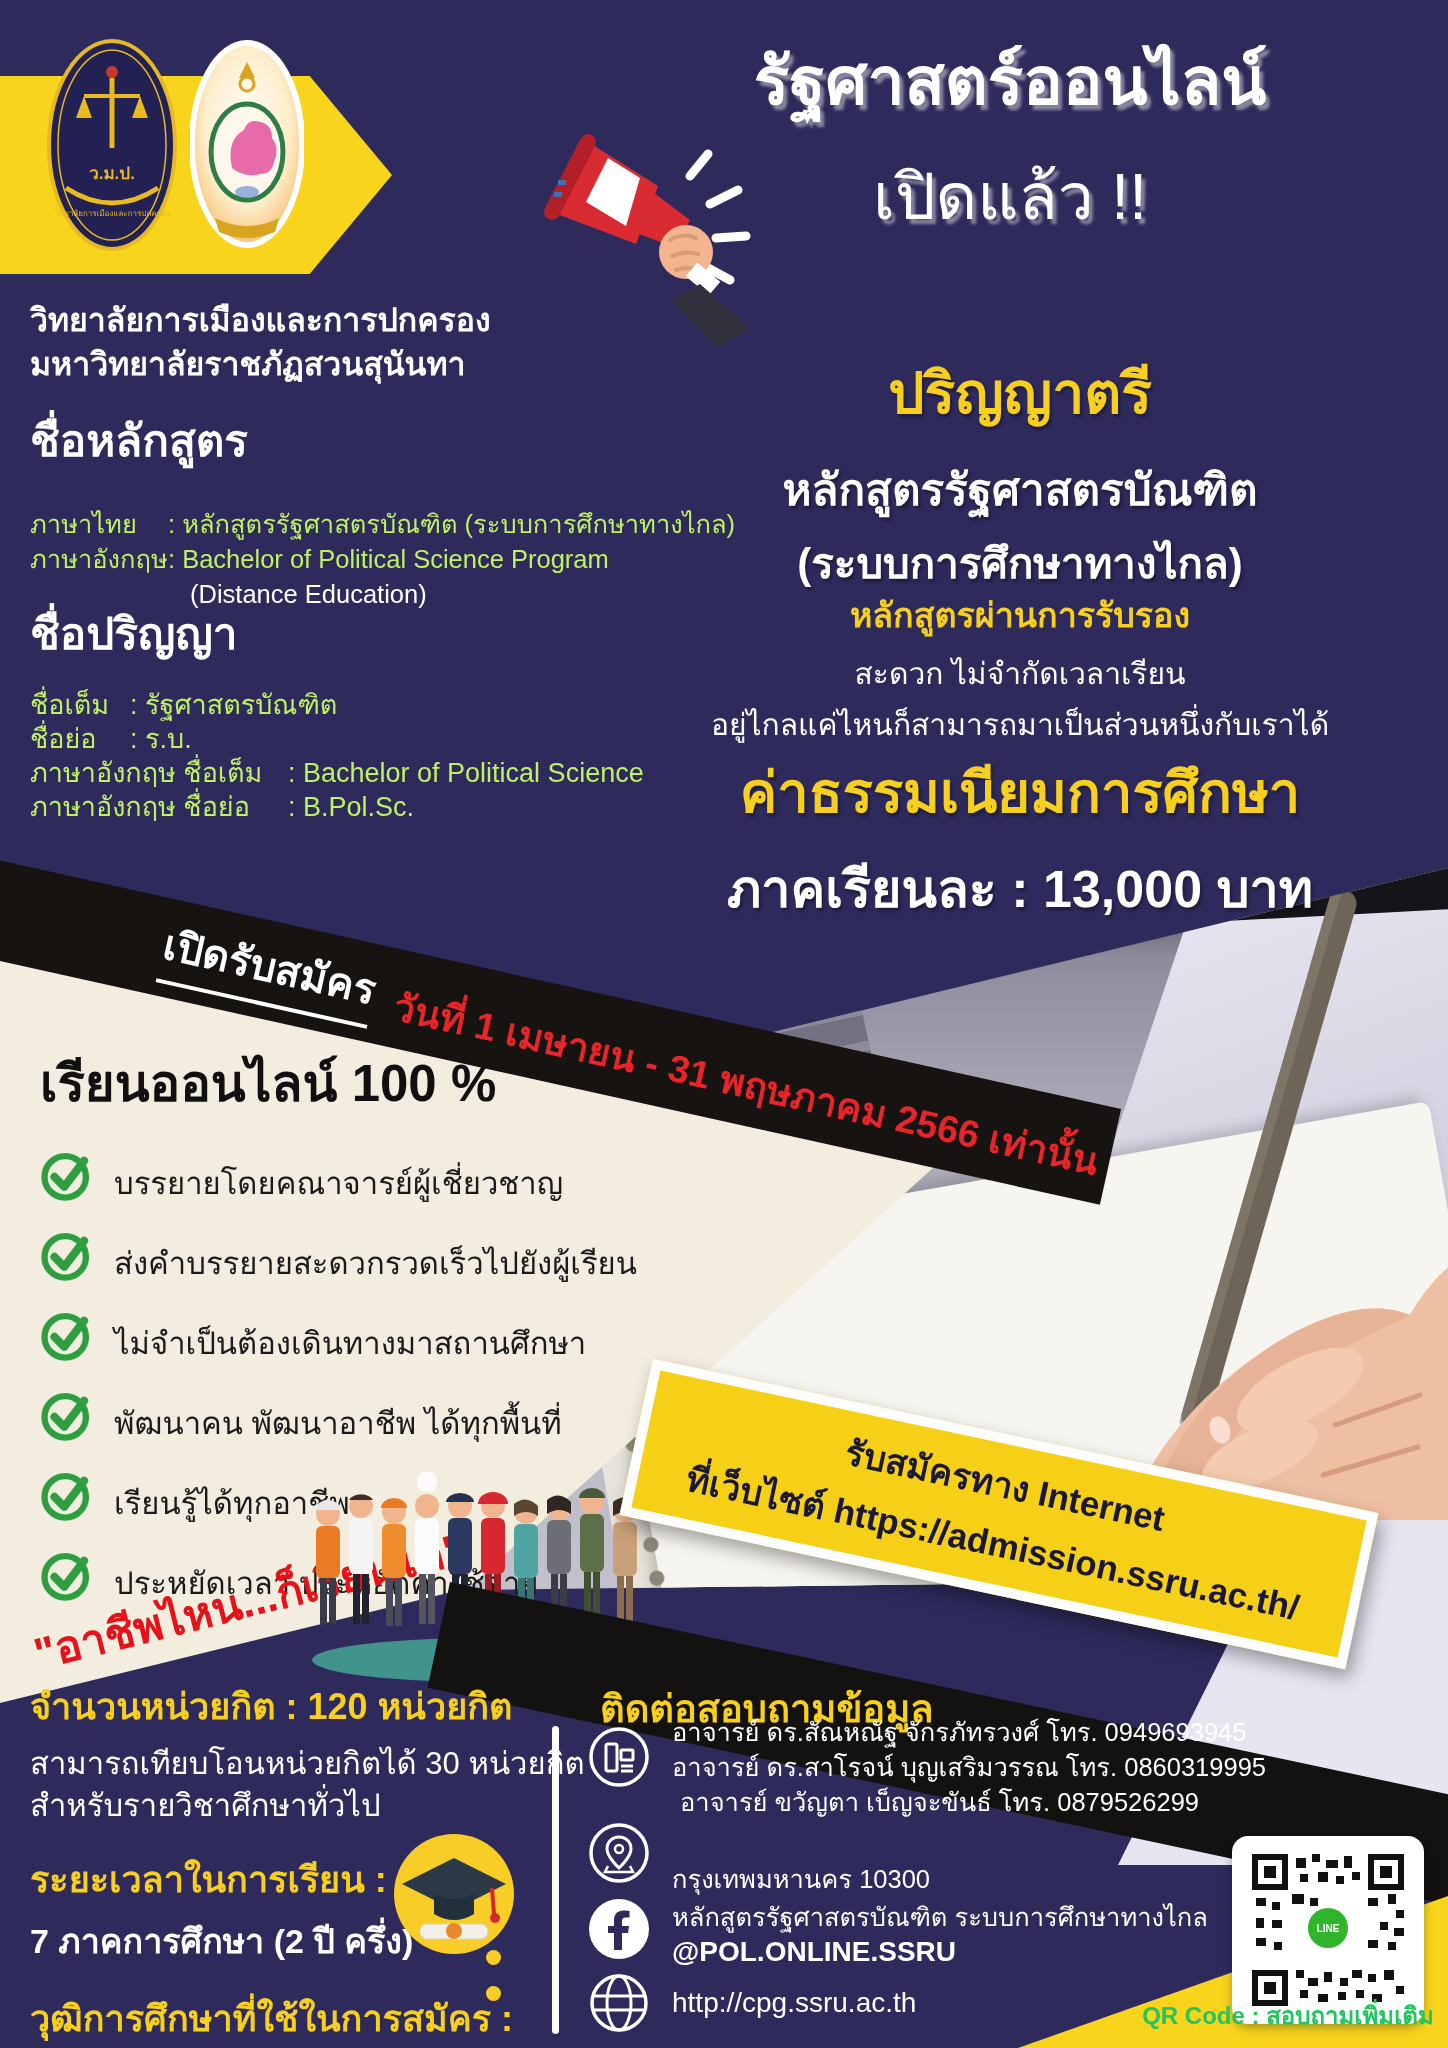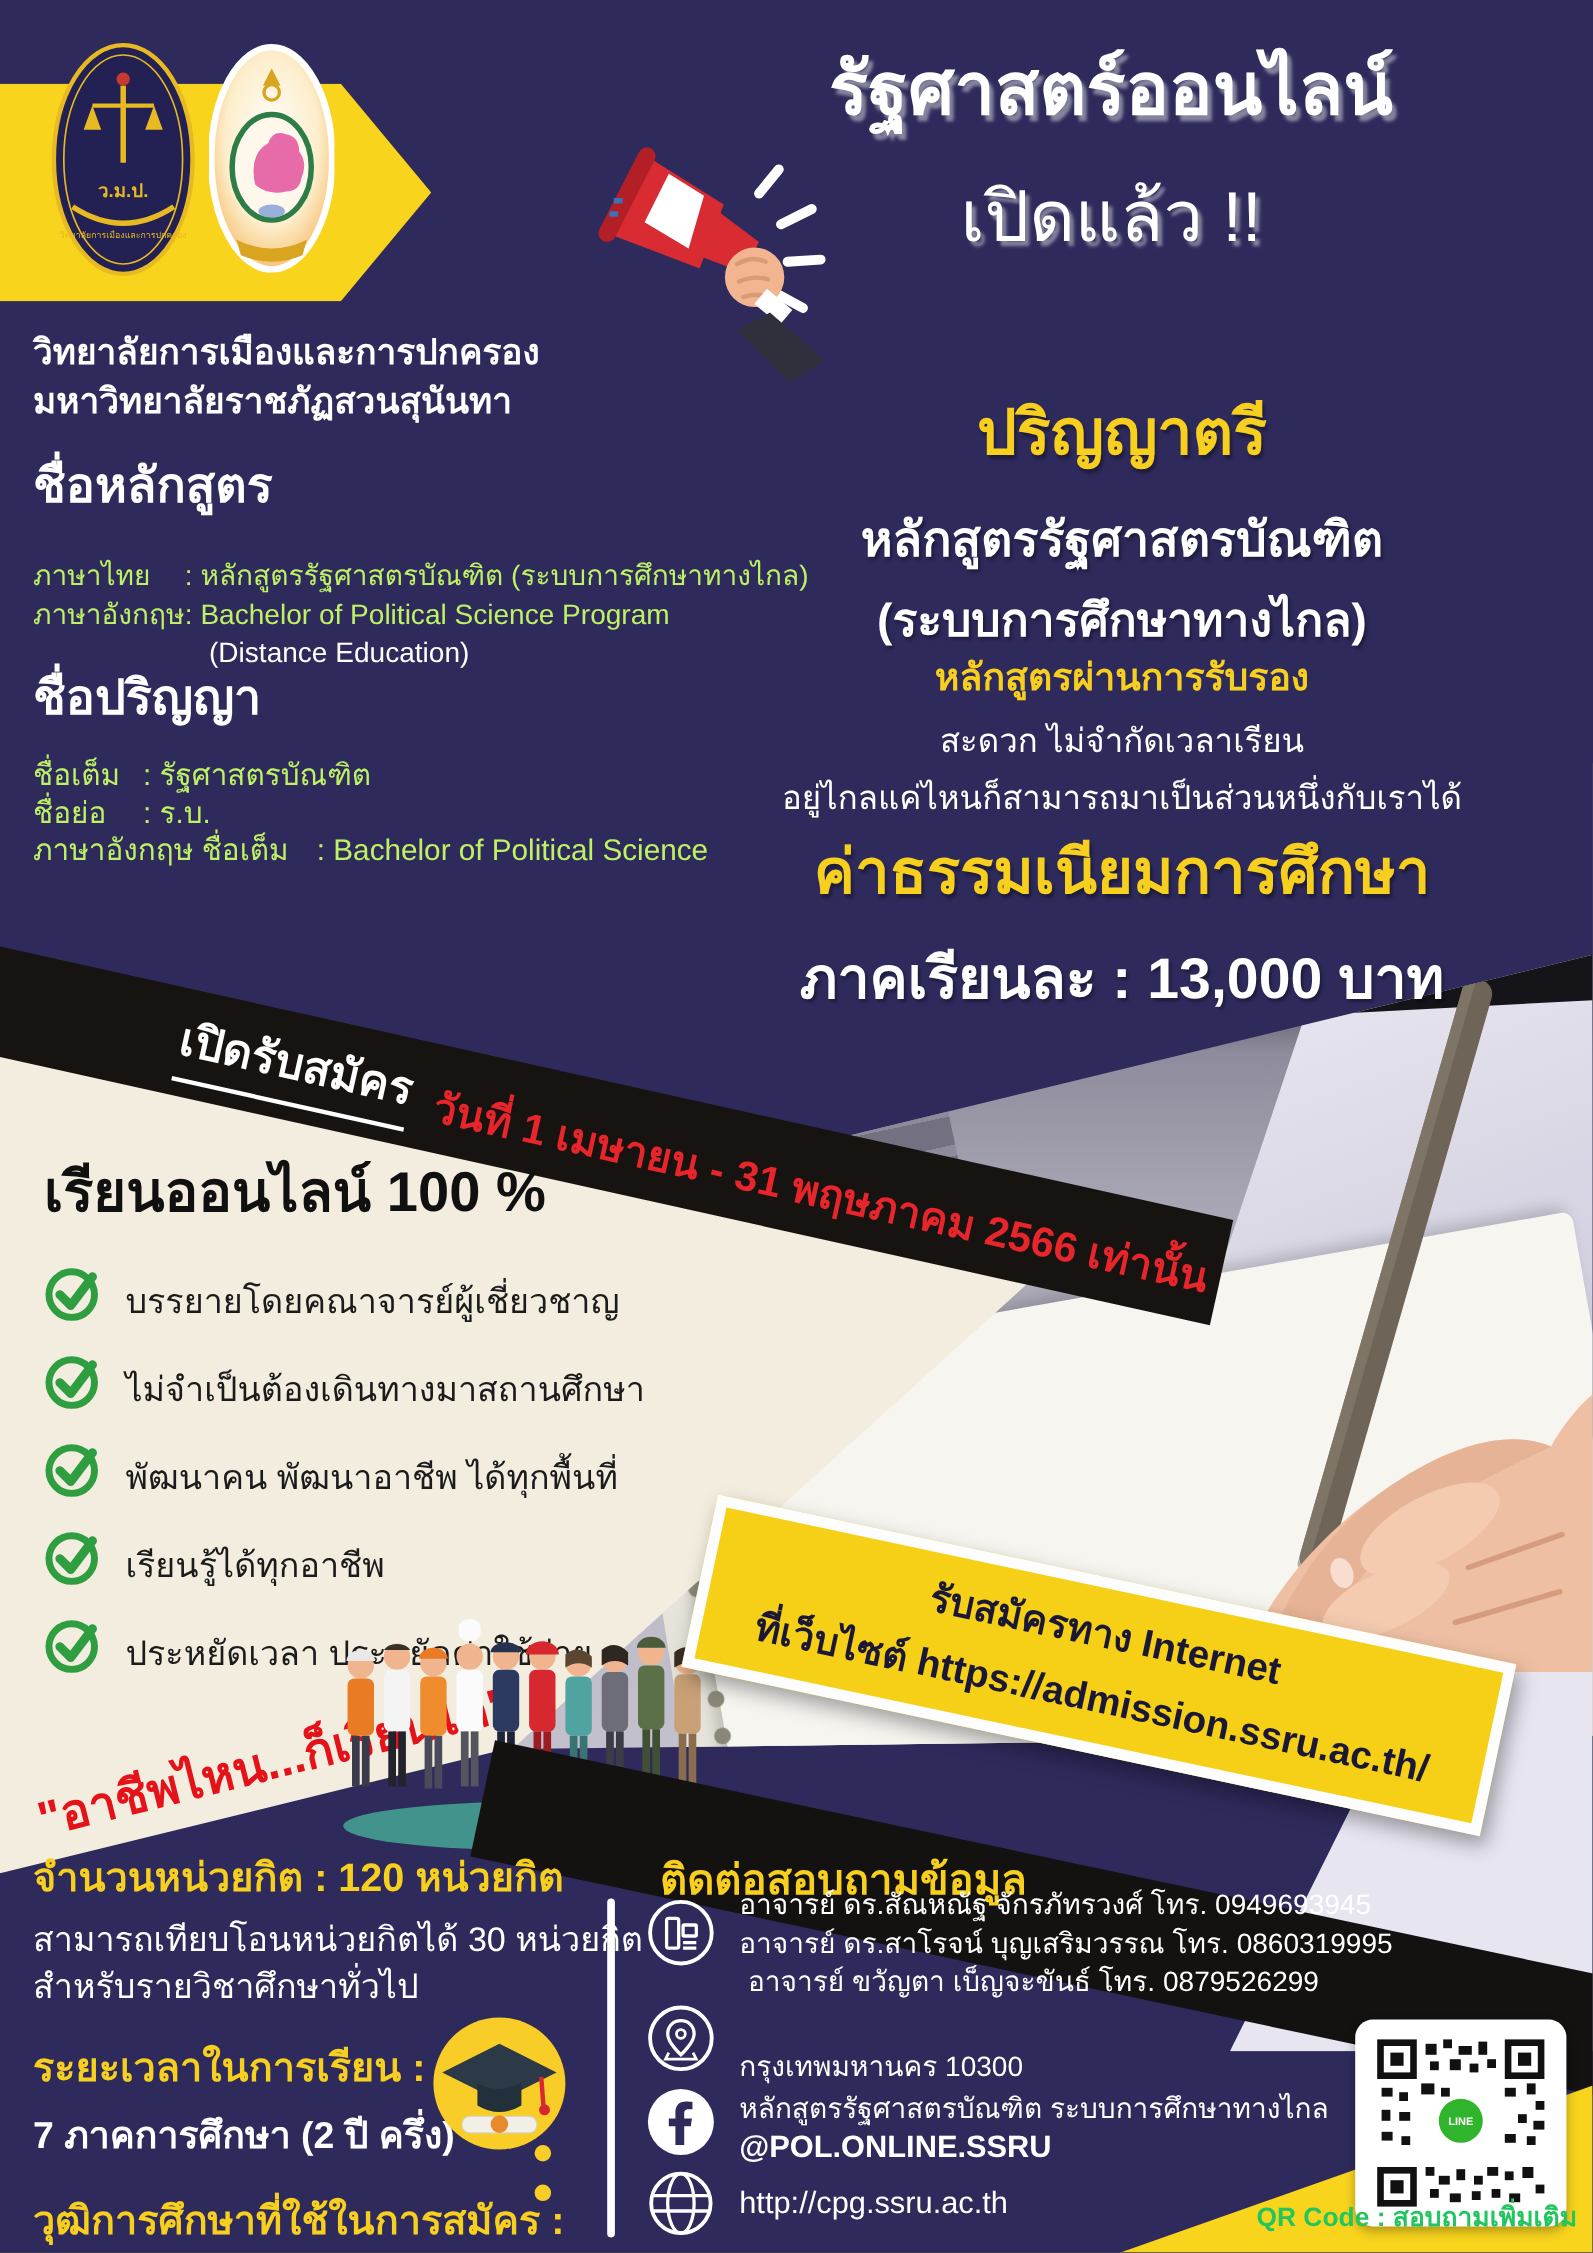--- a/index.html
+++ b/index.html
@@ -140,20 +140,24 @@
       <span>:  รัฐศาสตรบัณฑิต</span>
     </div>
     <div class="lblrow nowrap" style="font-size:27px;line-height:34px;">
       <span class="lbl2">ชื่อย่อ</span>
       <span>:  ร.บ.</span>
     </div>
     <div class="lblrow nowrap" style="font-size:27px;line-height:34px;">
       <span class="lbl3">ภาษาอังกฤษ  ชื่อเต็ม</span>
       <span>:  Bachelor of Political Science</span>
     </div>
+    <div class="lblrow nowrap" style="font-size:27px;line-height:34px;">
+      <span class="lbl3">ภาษาอังกฤษ  ชื่อย่อ</span>
+      <span>:  B.Pol.Sc.</span>
+    </div>
   </div>
 
   <div class="abs" style="left:620px;top:348px;width:800px;text-align:center;">
     <div class="yy softsh nowrap" style="font-size:57px;font-weight:800;">ปริญญาตรี</div>
     <div class="w softsh nowrap" style="font-size:44px;font-weight:800;margin-top:16px;">หลักสูตรรัฐศาสตรบัณฑิต</div>
     <div class="w softsh nowrap" style="font-size:42px;font-weight:800;margin-top:6px;">(ระบบการศึกษาทางไกล)</div>
   </div>
 
   <div class="abs" style="left:620px;top:588px;width:800px;text-align:center;">
     <div class="yy nowrap" style="font-size:34px;font-weight:800;">หลักสูตรผ่านการรับรอง</div>
@@ -174,20 +178,27 @@
 
   <div class="abs" style="left:40px;top:1042px;">
     <div class="nowrap" style="font-size:51px;font-weight:900;color:#101010;margin-bottom:26px;">เรียนออนไลน์ 100 %</div>
 
     <div class="chk-row">
       <svg width="54" height="54" viewBox="0 0 60 60">
           <circle cx="28" cy="31" r="23" stroke="#2f9e41" stroke-width="7" fill="none"></circle>
           <path d="M16,31 L27,42 L49,13" stroke="#2f9e41" stroke-width="9" fill="none" stroke-linecap="round" stroke-linejoin="round"></path>
         </svg>
       <span class="txt">บรรยายโดยคณาจารย์ผู้เชี่ยวชาญ</span>
+    </div>
+    <div class="chk-row">
+      <svg width="54" height="54" viewBox="0 0 60 60">
+          <circle cx="28" cy="31" r="23" stroke="#2f9e41" stroke-width="7" fill="none"></circle>
+          <path d="M16,31 L27,42 L49,13" stroke="#2f9e41" stroke-width="9" fill="none" stroke-linecap="round" stroke-linejoin="round"></path>
+        </svg>
+      <span class="txt">ส่งคำบรรยายสะดวกรวดเร็วไปยังผู้เรียน</span>
     </div>
     <div class="chk-row">
       <svg width="54" height="54" viewBox="0 0 60 60">
           <circle cx="28" cy="31" r="23" stroke="#2f9e41" stroke-width="7" fill="none"></circle>
           <path d="M16,31 L27,42 L49,13" stroke="#2f9e41" stroke-width="9" fill="none" stroke-linecap="round" stroke-linejoin="round"></path>
         </svg>
       <span class="txt">ไม่จำเป็นต้องเดินทางมาสถานศึกษา</span>
     </div>
     <div class="chk-row">
       <svg width="54" height="54" viewBox="0 0 60 60">

